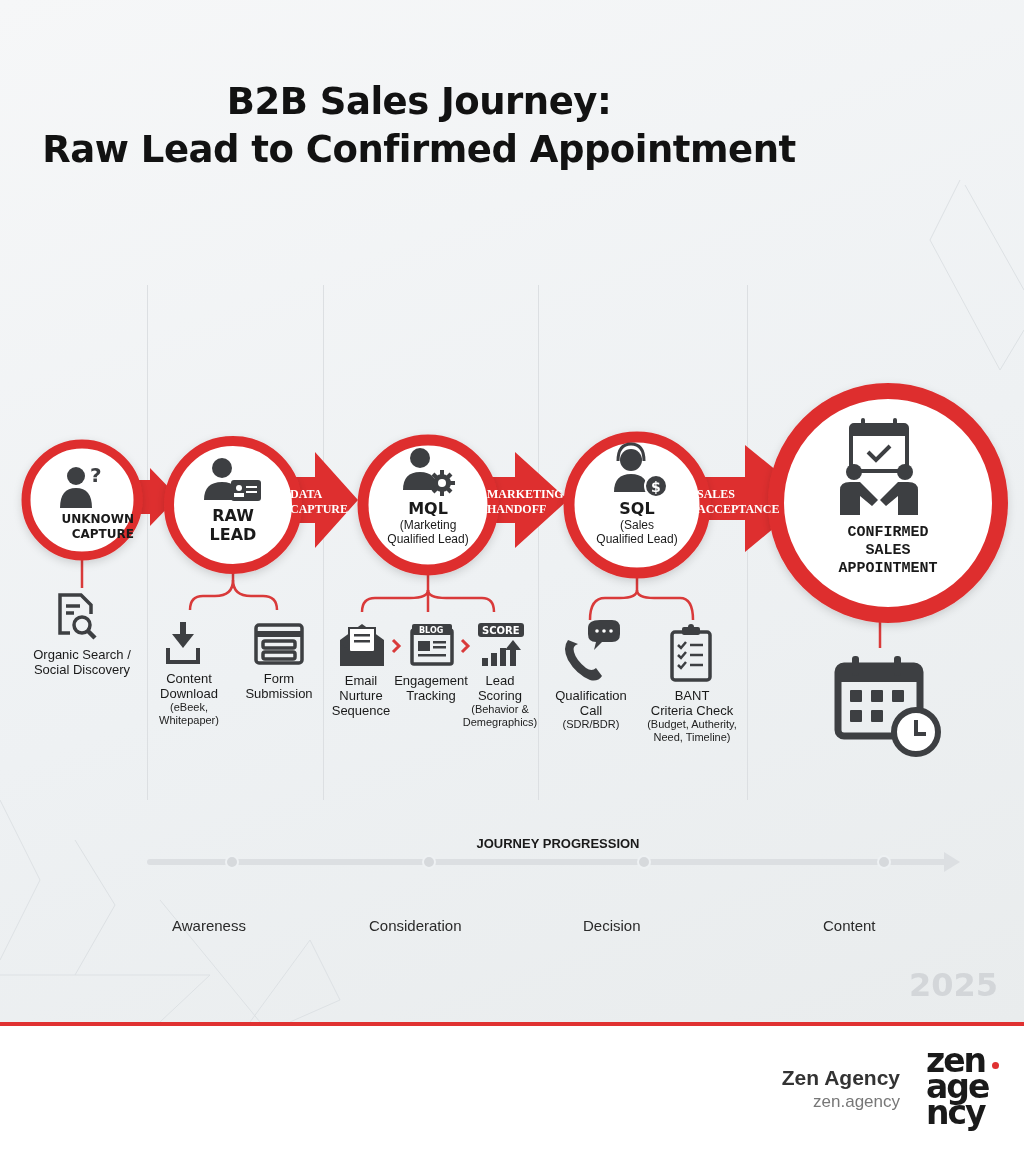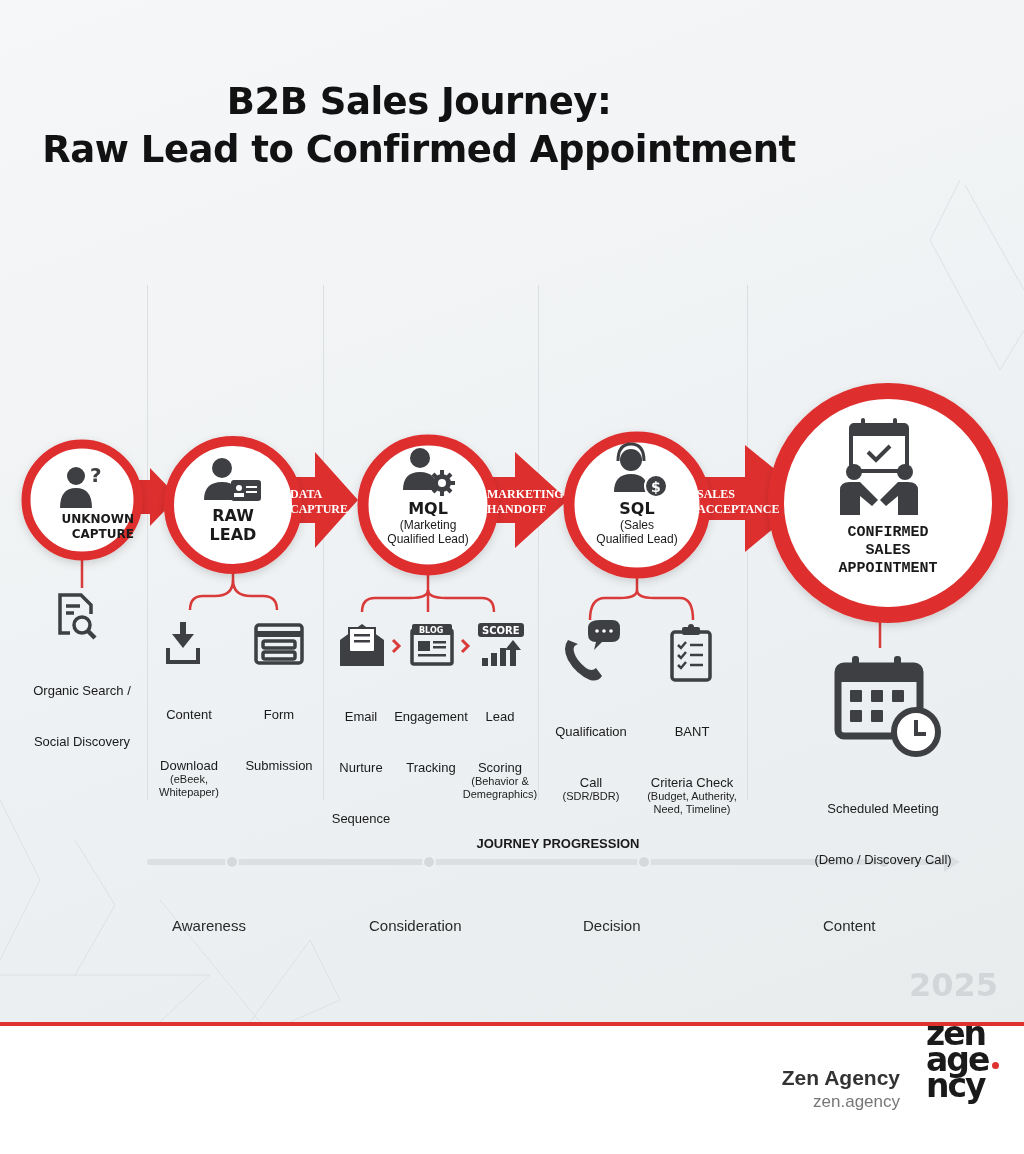--- a/index.html
+++ b/index.html
@@ -6,30 +6,30 @@
   body { width:1024px; height:1154px; position:relative; overflow:hidden; font-family:"Liberation Sans", sans-serif; color:#111; background:#fff; }
   .canvas { position:absolute; left:0; top:0; width:1024px; height:1024px; background:linear-gradient(160deg,#f6f7f8 0%,#eef1f3 55%,#e9eced 100%); overflow:hidden; }
   .bg-deco { position:absolute; left:0; top:0; width:1024px; height:1024px; }
   .title { position:absolute; left:0; top:78px; width:838px; text-align:center; font-family:"DejaVu Sans", sans-serif; font-weight:bold; font-size:37px; line-height:48px; letter-spacing:-0.5px; color:#121212; }
   .vline { position:absolute; top:285px; width:1px; height:515px; background:#dcdfe2; }
   .flow { position:absolute; left:0; top:0; width:1024px; height:1024px; }
   .node-text { position:absolute; text-align:center; font-family:"DejaVu Sans", sans-serif; font-weight:bold; color:#1a1a1a; }
   .node-sub { font-family:"Liberation Sans", sans-serif; font-weight:normal; font-size:12px; line-height:14px; display:block; }
   .arrow-label { position:absolute; color:#fff; font-family:Liberation Serif, serif; font-weight:bold; font-size:12px; line-height:15px; }
   .sub-label { position:absolute; text-align:center; font-family:"Liberation Sans", sans-serif; color:#1a1a1a; }
-  .sub-label .main { font-size:13px; line-height:15px; display:block;margin-top:36px; }
+  .sub-label .main { font-size:13px; line-height:15px; display:block; }
   .sub-label .note { font-size:11px; line-height:13px; display:block; color:#222; }
   .progress-title { position:absolute; left:0; width:1024px; top:836px; text-align:center; font-size:13px; font-weight:bold; color:#1a1a1a;margin-left:46px; }
   .stage-label { position:absolute; top:874px; width:120px; text-align:left; font-size:15px; color:#2a2a2a;margin-top:43px; }
   .year { position:absolute; right:26px; top:966px; font-family:"DejaVu Sans", sans-serif; font-weight:bold; font-size:32px; color:#d3d6d9; }
   .redbar { position:absolute; left:0; top:1022px; width:1024px; height:4px; background:#e03131; }
   .footer { position:absolute; left:0; top:1026px; width:1024px; height:128px; background:#fff; }
   .brand-name { position:absolute; right:124px; top:1066px; font-size:21px; font-weight:bold; color:#333; text-align:right;margin-left:24px; }
   .brand-url { position:absolute; right:124px; top:1092px; font-size:17px; color:#777; text-align:right; }
-  .logo { position:absolute; left:926px; top:1021px; width:80px; font-family:"DejaVu Sans", sans-serif; font-weight:bold; font-size:33px; line-height:26px; letter-spacing:-2px; color:#1a1a1a; }
+  .logo { position:absolute; left:926px; top:1048px; width:80px; font-family:"DejaVu Sans", sans-serif; font-weight:bold; font-size:33px; line-height:26px; letter-spacing:-2px; color:#1a1a1a; }
   .logo span { display:block; }
   .logo-dot { position:absolute; left:992px; top:1062px; width:7px; height:7px; border-radius:50%; background:#e03131; }
 </style>
 </head>
 <body>
 
 <div class="canvas">
 
   <svg class="bg-deco" viewBox="0 0 1024 1024">
     <g stroke="#dde1e4" stroke-width="1" fill="none">
@@ -303,24 +303,20 @@
     <span class="main">Qualification</span>
     <span class="main">Call</span>
     <span class="note">(SDR/BDR)</span>
   </div>
   <div class="sub-label" style="left:635px; top:688px; width:114px;">
     <span class="main">BANT</span>
     <span class="main">Criteria Check</span>
     <span class="note">(Budget, Autherity,</span>
     <span class="note">Need, Timeline)</span>
   </div>
-  <div class="sub-label" style="left:800px; top:765px; width:166px;">
-    <span class="main">Scheduled Meeting</span>
-    <span class="main">(Demo / Discovery Call)</span>
-  </div>
 
   <div class="progress-title">JOURNEY PROGRESSION</div>
   <div class="stage-label" style="left:172px">Awareness</div>
   <div class="stage-label" style="left:369px">Consideration</div>
   <div class="stage-label" style="left:583px">Decision</div>
   <div class="stage-label" style="left:823px">Content</div>
 
   <div class="year">2025</div>
 </div>
 

